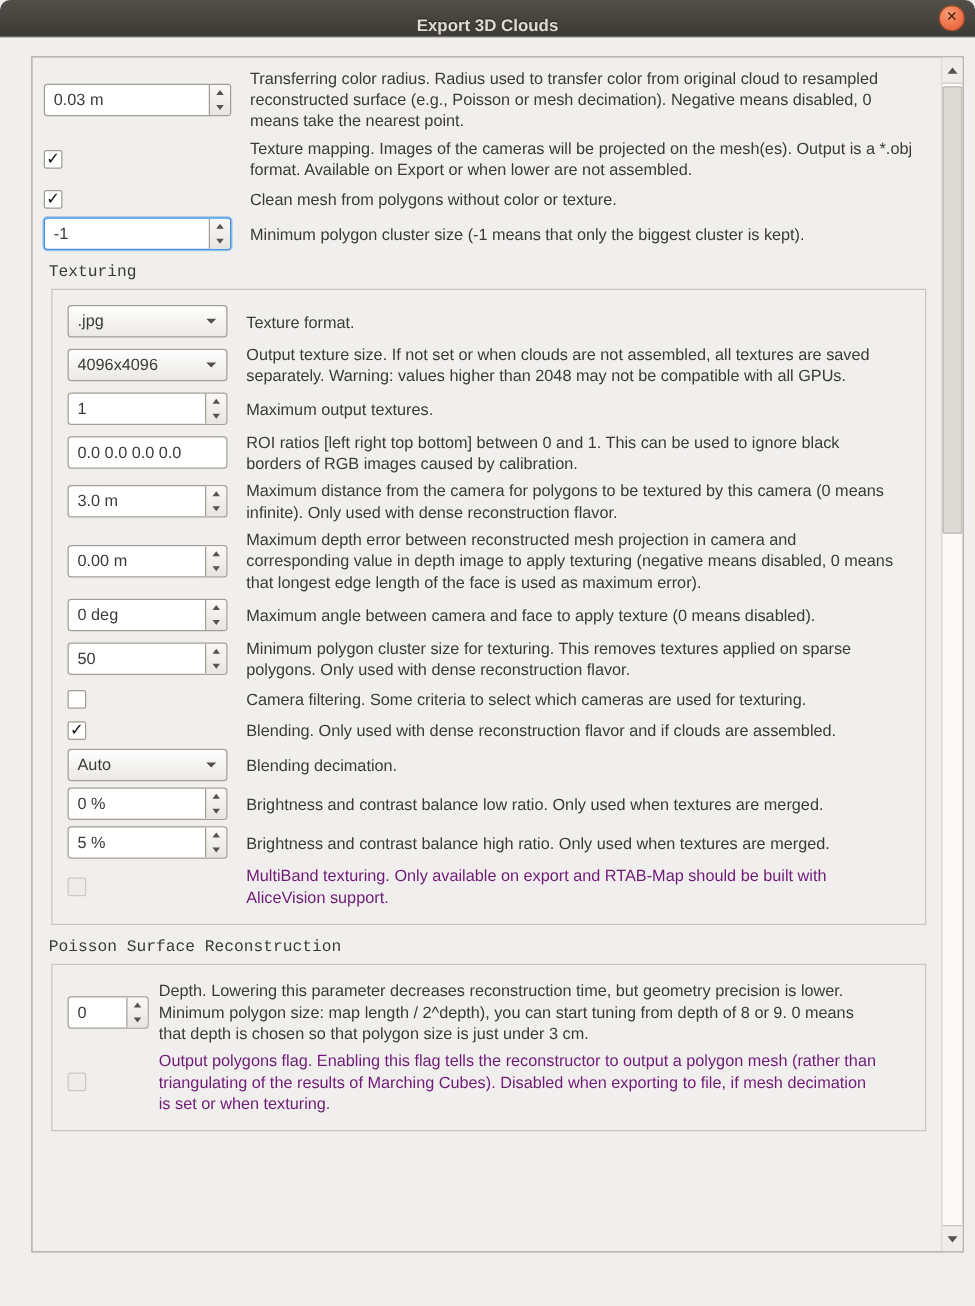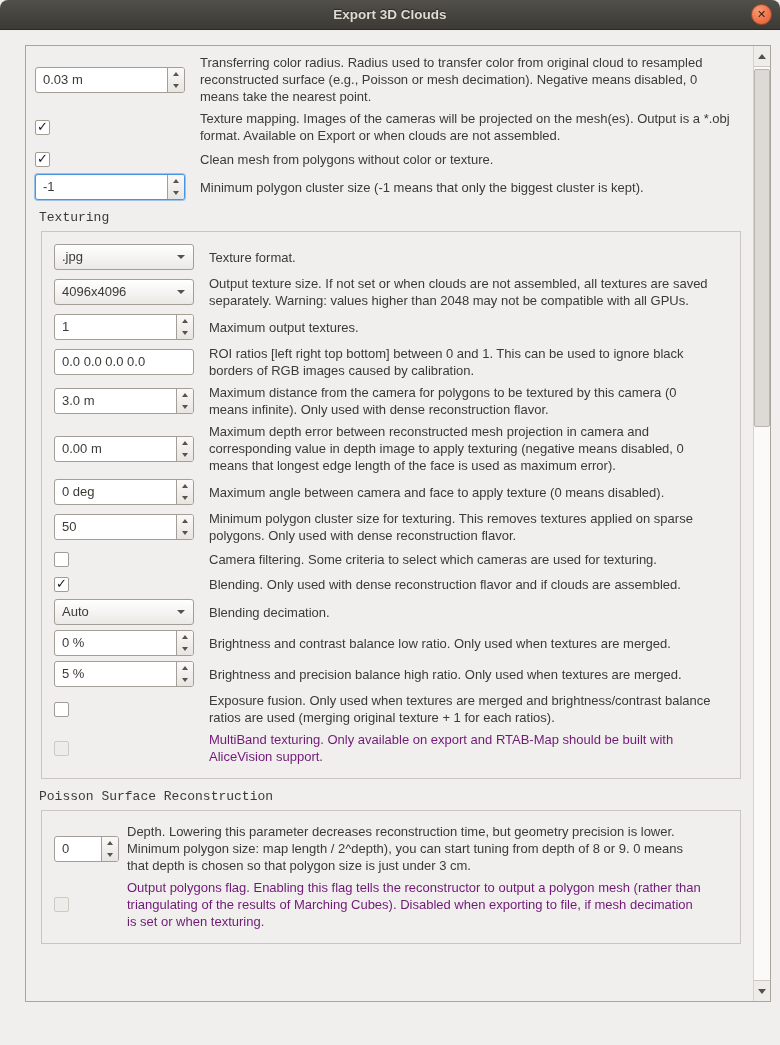--- a/index.html
+++ b/index.html
@@ -8,21 +8,21 @@
     width:780px; height:1045px; position:relative; overflow:hidden;
     background:#F0EFEE; color:#3B3A36;
     font-family:"Liberation Sans","DejaVu Sans",sans-serif;
     font-size:13px; line-height:17px;
   }
   
   .titlebar {
     position:absolute; top:0; left:0; right:0; height:30px;
     background:linear-gradient(#514F49,#3B3A35);
     border-bottom:1px solid #2A2925; border-radius:8px 8px 0 0;
-    display:flex; align-items:center; justify-content:center;
+    display:flex; align-items:flex-end; justify-content:center;
   }
   .title { font-weight:bold; font-size:13.5px; color:#DFDBD4; text-shadow:0 -1px 1px rgba(0,0,0,.5); }
   .close-btn {
     position:absolute; right:8px; top:4px; width:21px; height:21px; border-radius:50%;
     background:radial-gradient(circle at 35% 28%, #F79B74, #EC6A41 72%);
     border:1px solid #A84B28; color:#45200F;
     display:flex; align-items:center; justify-content:center;
     font-size:11px; font-weight:bold; cursor:pointer;
   }
   
@@ -39,21 +39,21 @@
   .vs-thumb { position:absolute; left:0; top:23px; width:16px; height:358px; background:#DCDAD5; border:1px solid #B9B5AE; border-radius:2px; }
   .tri-up { width:0; height:0; border-left:4px solid transparent; border-right:4px solid transparent; border-bottom:5px solid #55524C; }
   .tri-dn { width:0; height:0; border-left:4px solid transparent; border-right:4px solid transparent; border-top:5px solid #55524C; }
   
   .row { display:flex; align-items:center; margin:5px 0; min-height:20px; }
   .ctrl { width:150px; flex:none; display:flex; }
   .label { flex:1; padding:0 14px 0 15px; }
   .label.disabled { color:#701a75; }
   .section-title { margin:9px 0 5px 4px;font-family:Liberation Mono, monospace; }
   .group { border:1px solid #C9C6C1; margin:0 10px 7px 6px; padding:7px 8px 8px 12px; }
-  .group .ctrl { width:140px; }
+  .group .ctrl { width:128px; }
   .group .label { padding-left:15px; }
   .group-poisson .ctrl { width:65px; }
   .group-poisson .label { padding-left:8px; padding-right:30px; }
 
   .spin, .inputbox, .combo {
     display:flex; height:26px; width:180px; background:#fff;
     border:1px solid #A39E96; border-radius:3px; overflow:hidden;
   }
   .group .spin, .group .inputbox, .group .combo { width:140px; }
   .group-poisson .spin { width:65px; }
@@ -111,21 +111,21 @@
           </span>
         </span>
       <span class="label">Transferring color radius. Radius used to transfer color from original cloud to resampled reconstructed surface (e.g., Poisson or mesh decimation). Negative means disabled, 0 means take the nearest point.</span>
     </div>
     <div class="row">
       <span class="ctrl">
           <span class="cb">
             <span class="tick">✓</span>
           </span>
         </span>
-      <span class="label">Texture mapping. Images of the cameras will be projected on the mesh(es). Output is a *.obj format. Available on Export or when clouds are not assembled.</span>
+      <span class="label">Texture mapping. Images of the cameras will be projected on the mesh(es). Output is a *.obj format. Available on Export or when lower are not assembled.</span>
     </div>
     <div class="row">
       <span class="ctrl">
           <span class="cb">
             <span class="tick">✓</span>
           </span>
         </span>
       <span class="label">Clean mesh from polygons without color or texture.</span>
     </div>
     <div class="row">
@@ -300,27 +300,21 @@
               <span class="btns">
                 <span class="b">
                   <span class="u"></span>
                 </span>
                 <span class="b">
                   <span class="d"></span>
                 </span>
               </span>
             </span>
           </span>
-        <span class="label">Brightness and precision balance high ratio. Only used when textures are merged.</span>
-      </div>
-      <div class="row">
-        <span class="ctrl">
-            <span class="cb"></span>
-          </span>
-        <span class="label">Exposure fusion. Only used when textures are merged and brightness/contrast balance ratios are used (merging original texture + 1 for each ratios).</span>
+        <span class="label">Brightness and contrast balance high ratio. Only used when textures are merged.</span>
       </div>
       <div class="row">
         <span class="ctrl">
             <span class="cb disabled"></span>
           </span>
         <span class="label disabled">MultiBand texturing. Only available on export and RTAB-Map should be built with AliceVision support.</span>
       </div>
     </div>
 
     <div class="section-title">Poisson Surface Reconstruction</div>

